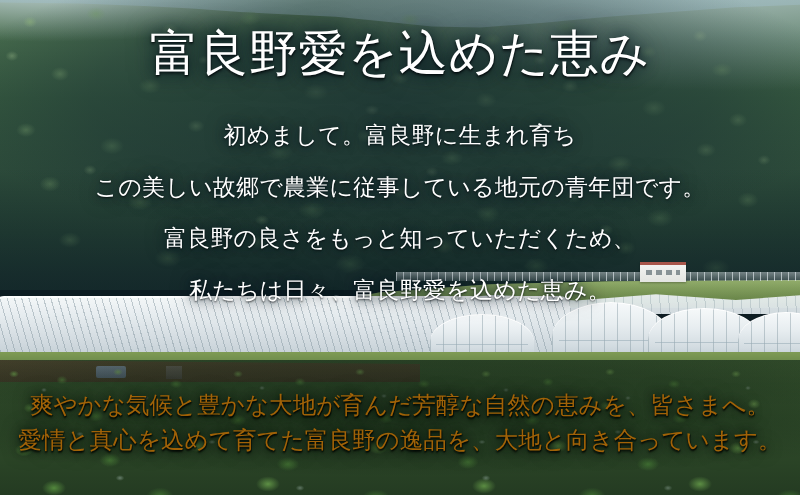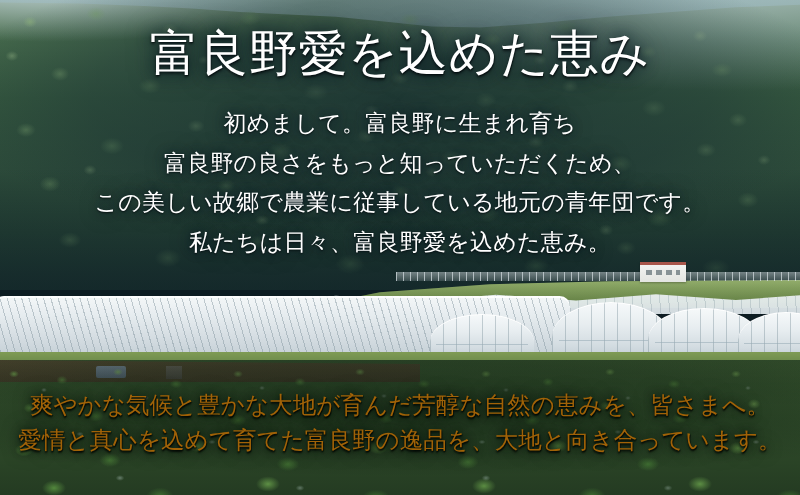--- a/index.html
+++ b/index.html
@@ -293,21 +293,21 @@
     position:absolute;left:0;top:104px;width:800px;
     text-align:center;
     font-size:23px;line-height:1.72;
     letter-spacing:.01em;
     color:#ffffff;
     text-shadow:
       0 0 10px rgba(8,24,34,.95),
       0 0 20px rgba(8,24,34,.75),
       0 1px 2px rgba(0,0,0,.7);
   }
-  .lead div{white-space:nowrap;}
+  .lead div{white-space:nowrap;margin-top:12px;}
   .footer{
     position:absolute;left:0;top:388px;width:800px;
     text-align:center;
     font-size:23.5px;line-height:1.47;
     letter-spacing:.004em;
     color:#a16207;
     text-shadow:
       0 0 9px rgba(4,16,10,.95),
       0 0 18px rgba(4,16,10,.8),
       0 2px 2px rgba(0,0,0,.85),
@@ -347,22 +347,22 @@
   <div class="truck"></div>
   <div class="crate"></div>
   <div class="crops"></div>
   <div class="crop-sheen"></div>
   <div class="field-veil"></div>
 
   <div class="title">富良野愛を込めた恵み</div>
 
   <div class="lead">
     <div>初めまして。富良野に生まれ育ち</div>
+    <div>この美しい故郷で農業に従事している地元の青年団です。</div>
     <div>富良野の良さをもっと知っていただくため、</div>
-    <div>この美しい故郷で農業に従事している地元の青年団です。</div>
     <div>私たちは日々、富良野愛を込めた恵み。</div>
   </div>
 
   <div class="footer">
     <div>爽やかな気候と豊かな大地が育んだ芳醇な自然の恵みを、皆さまへ。</div>
     <div>愛情と真心を込めて育てた富良野の逸品を、大地と向き合っています。</div>
   </div>
 
 </div>
 

